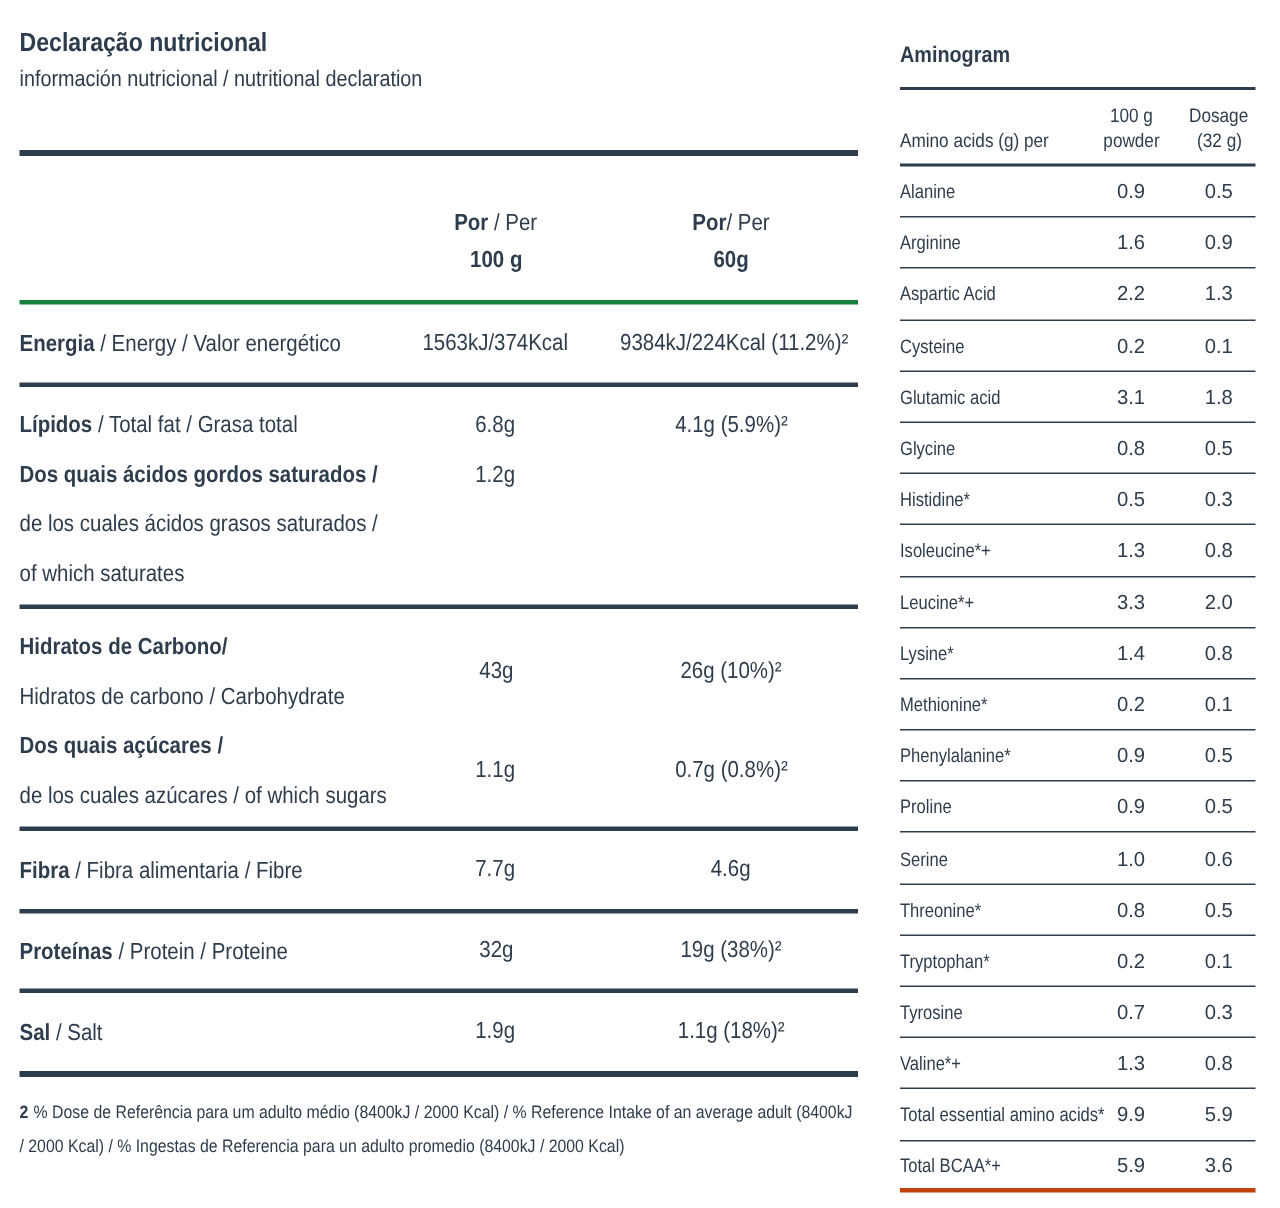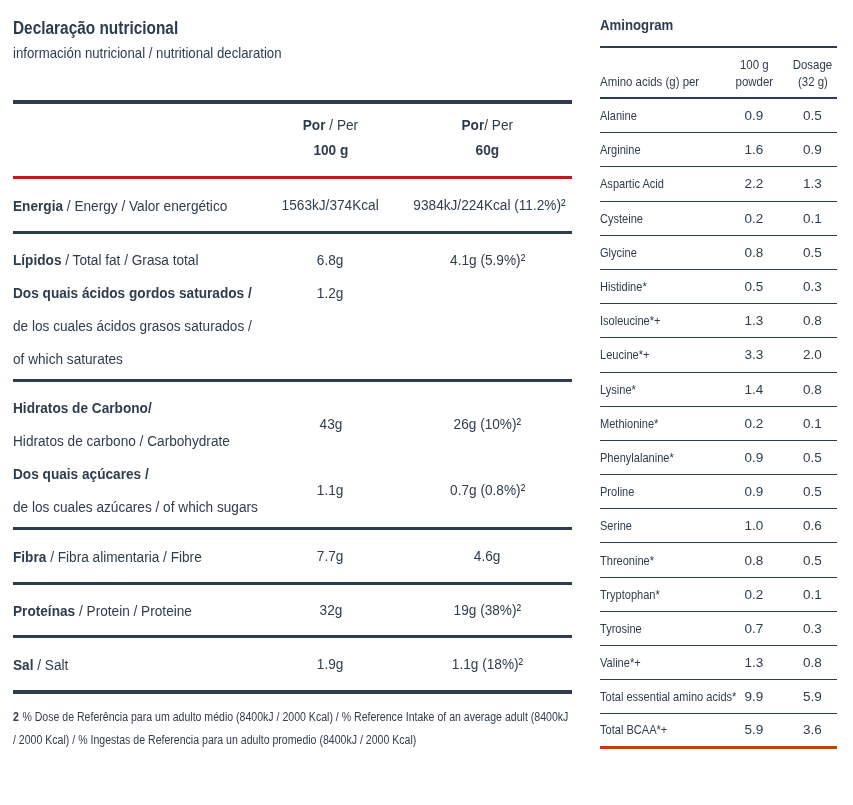--- a/index.html
+++ b/index.html
@@ -13,35 +13,35 @@
   
   .cx{display:inline-block;transform:scaleX(.88);transform-origin:0 50%;white-space:nowrap;}
   .cxc{display:inline-block;transform:scaleX(.88);transform-origin:50% 50%;white-space:nowrap;}
 
   
   .left{position:absolute;left:13px;top:0;width:559px;}
   .nt-title{padding-top:16px;font-size:17.5px;line-height:24px;font-weight:bold;}
   .nt-sub{font-size:15px;line-height:22px;margin-top:2px;}
   .nt-table{margin-top:36px;border-top:4px solid #2e3d4d;}
   .nt-grid{display:grid;grid-template-columns:245px 145px 1fr;}
-  .nt-head{border-bottom:3px solid #b91c1c;padding:8px 0 14px;align-items:center;}
+  .nt-head{border-bottom:3px solid #15803d;padding:32px 0 14px;align-items:center;}
   .nt-colhead{text-align:center;font-size:15.5px;line-height:25px;}
   .nt-row{border-bottom:3px solid #2e3d4d;align-items:center;font-size:15.5px;}
   .nt-row .val{text-align:center;}
   .r-single{height:52px;}
   .r-multi{padding:9px 0 4px;align-items:start;}
   .lh{line-height:33px;white-space:nowrap;}
   .valstack .lh{text-align:center;}
   .pairbox{height:66px;display:flex;align-items:center;justify-content:center;}
   .nt-foot{padding-top:12px;font-size:12px;line-height:23px;}
   .nt-foot-inner{width:635px;transform:scaleX(.88);transform-origin:0 0;}
   .nt-foot .b{margin-right:4px;}
 
   
-  .right{position:absolute;left:600px;top:0;width:237px;}
+  .right{position:absolute;left:600px;top:12px;width:237px;}
   .am-title{padding-top:14px;font-size:15px;line-height:22px;font-weight:bold;
             border-bottom:2px solid #2e3d4d;padding-bottom:10px;}
   .am-grid{display:grid;grid-template-columns:120px 68px 1fr;}
   .am-head{border-bottom:2px solid #2e3d4d;padding:8px 0 7px;align-items:end;font-size:13px;line-height:17px;}
   .am-head .hl{align-self:end;}
   .am-head .hc{text-align:center;}
   .am-row{height:34.2px;box-sizing:border-box;border-bottom:1.2px solid #2e3d4d;align-items:center;font-size:13px;}
   .am-last{border-bottom:3px solid #c2410c;}
   .am-label{transform:scaleX(.85);transform-origin:0 50%;white-space:nowrap;font-size:13px;}
   .am-val{text-align:center;font-size:13.5px;}
@@ -188,20 +188,25 @@
           <div class="am-label">Aspartic Acid</div>
           <div class="am-val">2.2</div>
           <div class="am-val">1.3</div>
         </div>
         <div class="am-grid am-row">
           <div class="am-label">Cysteine</div>
           <div class="am-val">0.2</div>
           <div class="am-val">0.1</div>
         </div>
         <div class="am-grid am-row">
+          <div class="am-label">Glutamic acid</div>
+          <div class="am-val">3.1</div>
+          <div class="am-val">1.8</div>
+        </div>
+        <div class="am-grid am-row">
           <div class="am-label">Glycine</div>
           <div class="am-val">0.8</div>
           <div class="am-val">0.5</div>
         </div>
         <div class="am-grid am-row">
           <div class="am-label">Histidine*</div>
           <div class="am-val">0.5</div>
           <div class="am-val">0.3</div>
         </div>
         <div class="am-grid am-row">

